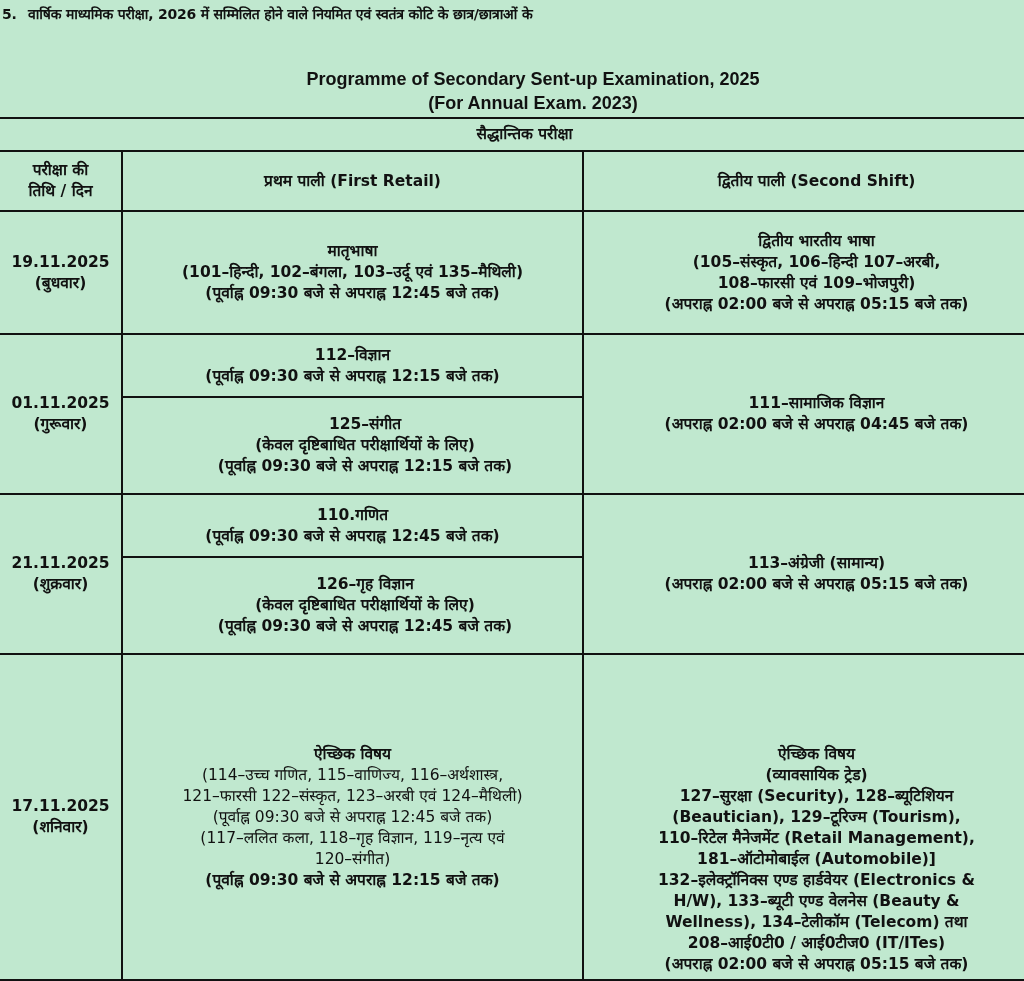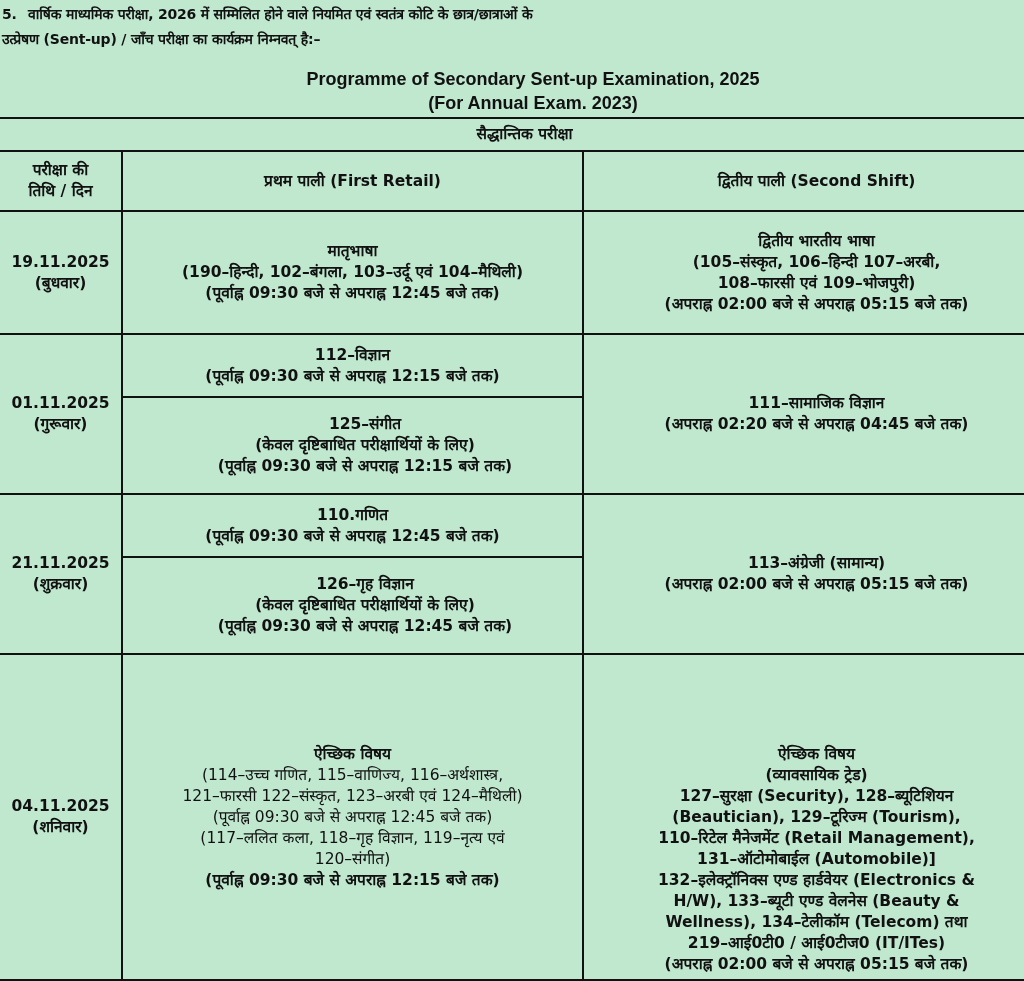--- a/index.html
+++ b/index.html
@@ -38,21 +38,20 @@
   .col-head th { height:58px; font-size:16px; }
   .date { font-size:16px; }
   .line { display:block; white-space:nowrap; }
   .light { font-weight:normal; }
 </style>
 </head>
 <body>
 
 <div class="intro">
   <div><span class="num">5.</span><span>वार्षिक माध्यमिक परीक्षा, 2026 में सम्मिलित होने वाले नियमित एवं स्वतंत्र कोटि के छात्र/छात्राओं के</span></div>
-  <div>उत्प्रेषण (Sent-up) / जाँच परीक्षा का कार्यक्रम निम्नवत् है:–</div>
 </div>
 
 <div class="title t1">Programme of Secondary Sent-up Examination, 2025</div>
 <div class="title t2">(For Annual Exam. 2023)</div>
 
 <table class="sched">
   <colgroup>
     <col style="width:122px">
     <col style="width:461px">
     <col style="width:441px">
@@ -70,21 +69,21 @@
     <th>द्वितीय पाली (Second Shift)</th>
   </tr>
 
   <tr style="height:123px">
     <td class="date">
       <span class="line">19.11.2025</span>
       <span class="line">(बुधवार)</span>
     </td>
     <td>
       <span class="line">मातृभाषा</span>
-      <span class="line">(190–हिन्दी, 102–बंगला, 103–उर्दू एवं 104–मैथिली)</span>
+      <span class="line">(101–हिन्दी, 102–बंगला, 103–उर्दू एवं 135–मैथिली)</span>
       <span class="line">(पूर्वाह्न 09:30 बजे से अपराह्न 12:45 बजे तक)</span>
     </td>
     <td>
       <span class="line">द्वितीय भारतीय भाषा</span>
       <span class="line">(105–संस्कृत, 106–हिन्दी 107–अरबी,</span>
       <span class="line">108–फारसी एवं 109–भोजपुरी)</span>
       <span class="line">(अपराह्न 02:00 बजे से अपराह्न 05:15 बजे तक)</span>
     </td>
   </tr>
 
@@ -92,21 +91,21 @@
     <td class="date" rowspan="2">
       <span class="line">01.11.2025</span>
       <span class="line">(गुरूवार)</span>
     </td>
     <td>
       <span class="line">112–विज्ञान</span>
       <span class="line">(पूर्वाह्न 09:30 बजे से अपराह्न 12:15 बजे तक)</span>
     </td>
     <td rowspan="2">
       <span class="line">111–सामाजिक विज्ञान</span>
-      <span class="line">(अपराह्न 02:20 बजे से अपराह्न 04:45 बजे तक)</span>
+      <span class="line">(अपराह्न 02:00 बजे से अपराह्न 04:45 बजे तक)</span>
     </td>
   </tr>
   <tr style="height:97px">
     <td>
       <span class="line">125–संगीत</span>
       <span class="line">(केवल दृष्टिबाधित परीक्षार्थियों के लिए)</span>
       <span class="line">(पूर्वाह्न 09:30 बजे से अपराह्न 12:15 बजे तक)</span>
     </td>
   </tr>
 
@@ -127,40 +126,40 @@
   <tr style="height:97px">
     <td>
       <span class="line">126–गृह विज्ञान</span>
       <span class="line">(केवल दृष्टिबाधित परीक्षार्थियों के लिए)</span>
       <span class="line">(पूर्वाह्न 09:30 बजे से अपराह्न 12:45 बजे तक)</span>
     </td>
   </tr>
 
   <tr style="height:326px">
     <td class="date">
-      <span class="line">04.11.2025</span>
+      <span class="line">17.11.2025</span>
       <span class="line">(शनिवार)</span>
     </td>
     <td>
       <span class="line">ऐच्छिक विषय</span>
       <span class="line light">(114–उच्च गणित, 115–वाणिज्य, 116–अर्थशास्त्र,</span>
       <span class="line light">121–फारसी 122–संस्कृत, 123–अरबी एवं 124–मैथिली)</span>
       <span class="line light">(पूर्वाह्न 09:30 बजे से अपराह्न 12:45 बजे तक)</span>
       <span class="line light">(117–ललित कला, 118–गृह विज्ञान, 119–नृत्य एवं</span>
       <span class="line light">120–संगीत)</span>
       <span class="line">(पूर्वाह्न 09:30 बजे से अपराह्न 12:15 बजे तक)</span>
     </td>
     <td style="vertical-align:bottom; padding-bottom:4px;">
       <span class="line">ऐच्छिक विषय</span>
       <span class="line">(व्यावसायिक ट्रेड)</span>
       <span class="line">127–सुरक्षा (Security), 128–ब्यूटिशियन</span>
       <span class="line">(Beautician), 129–टूरिज्म (Tourism),</span>
       <span class="line">110–रिटेल मैनेजमेंट (Retail Management),</span>
-      <span class="line">131–ऑटोमोबाईल (Automobile)]</span>
+      <span class="line">181–ऑटोमोबाईल (Automobile)]</span>
       <span class="line">132–इलेक्ट्रॉनिक्स एण्ड हार्डवेयर (Electronics &amp;</span>
       <span class="line">H/W), 133–ब्यूटी एण्ड वेलनेस (Beauty &amp;</span>
       <span class="line">Wellness), 134–टेलीकॉम (Telecom) तथा</span>
-      <span class="line">219–आई0टी0 / आई0टीज0 (IT/ITes)</span>
+      <span class="line">208–आई0टी0 / आई0टीज0 (IT/ITes)</span>
       <span class="line">(अपराह्न 02:00 बजे से अपराह्न 05:15 बजे तक)</span>
     </td>
   </tr>
 </tbody>
   </table>
 
 </body></html>

